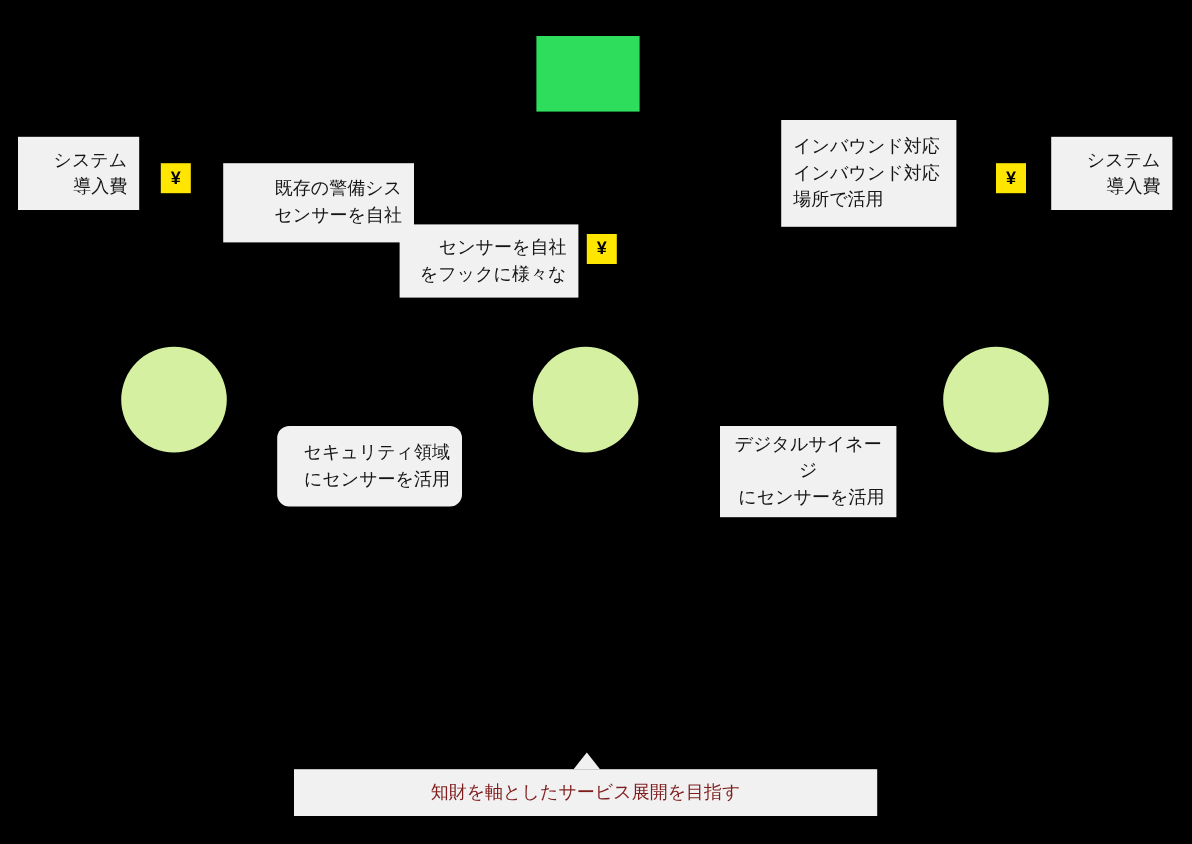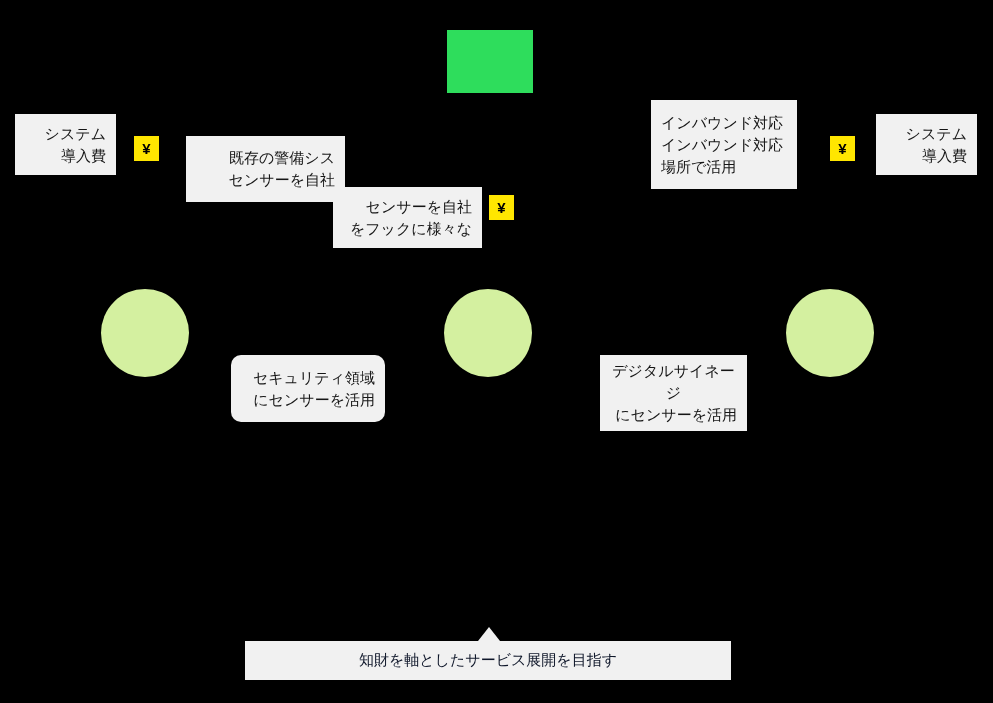--- a/index.html
+++ b/index.html
@@ -65,21 +65,21 @@
     width: 0; height: 0;
     border-left: 11px solid transparent;
     border-right: 11px solid transparent;
     border-bottom: 14px solid #f1f1f1;
   }
   .bottom-box {
     position: absolute;
     left: 245px; top: 641px;
     width: 486px; height: 39px;
     background: #f1f1f1;
-    color: #0f172a;
+    color: #7f1d1d;
     font-size: 15px;
     display: flex;
     align-items: center;
     justify-content: center;
     box-sizing: border-box;
   }
 </style>
 </head>
 <body>
 

